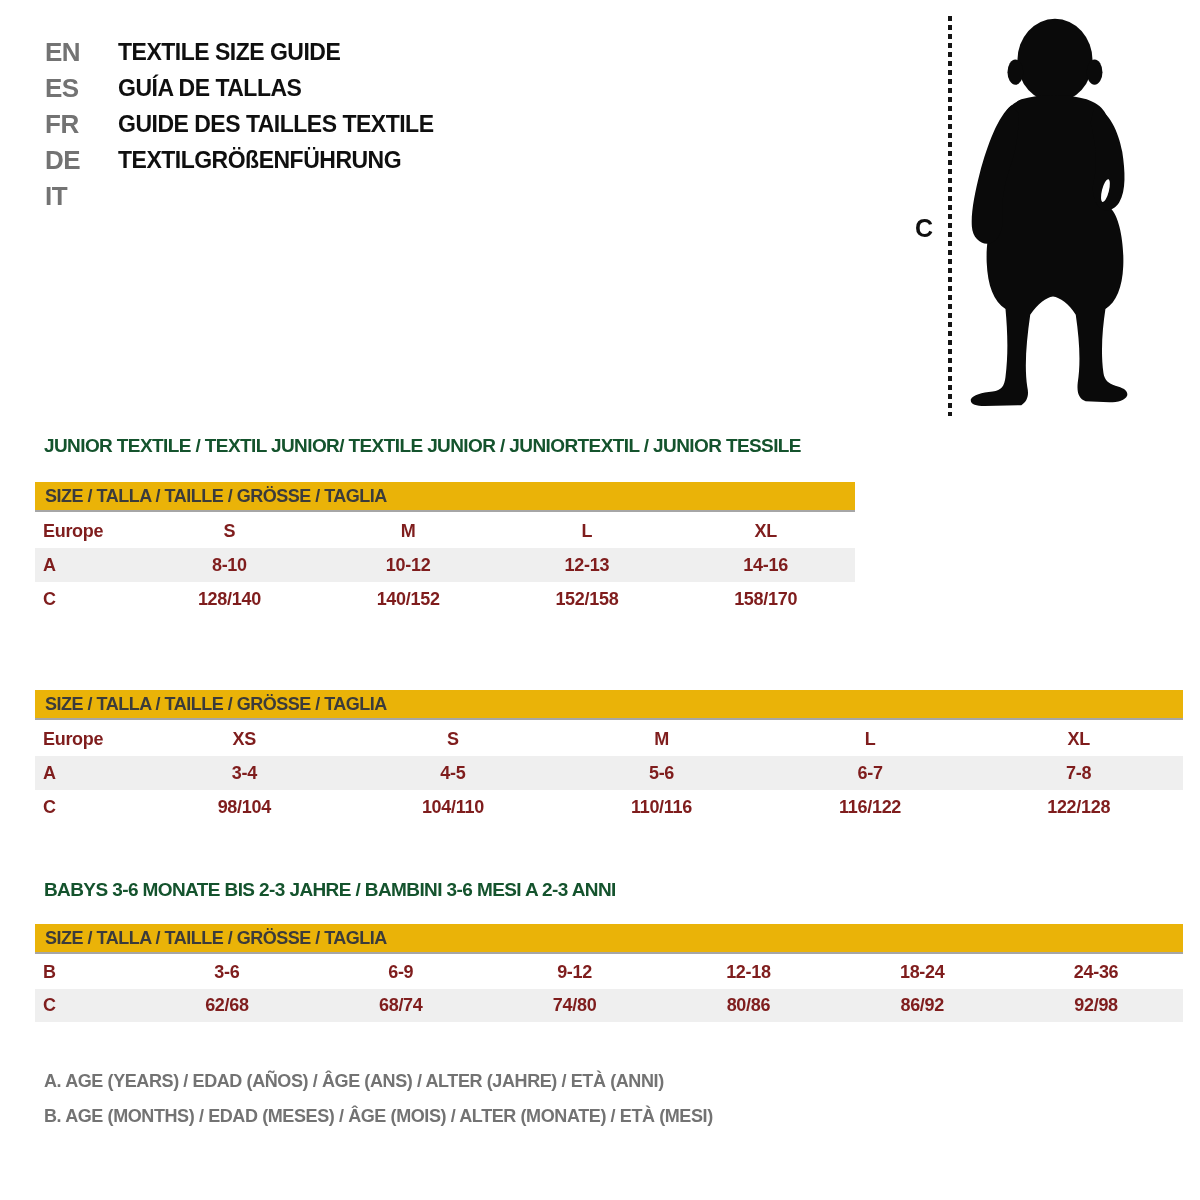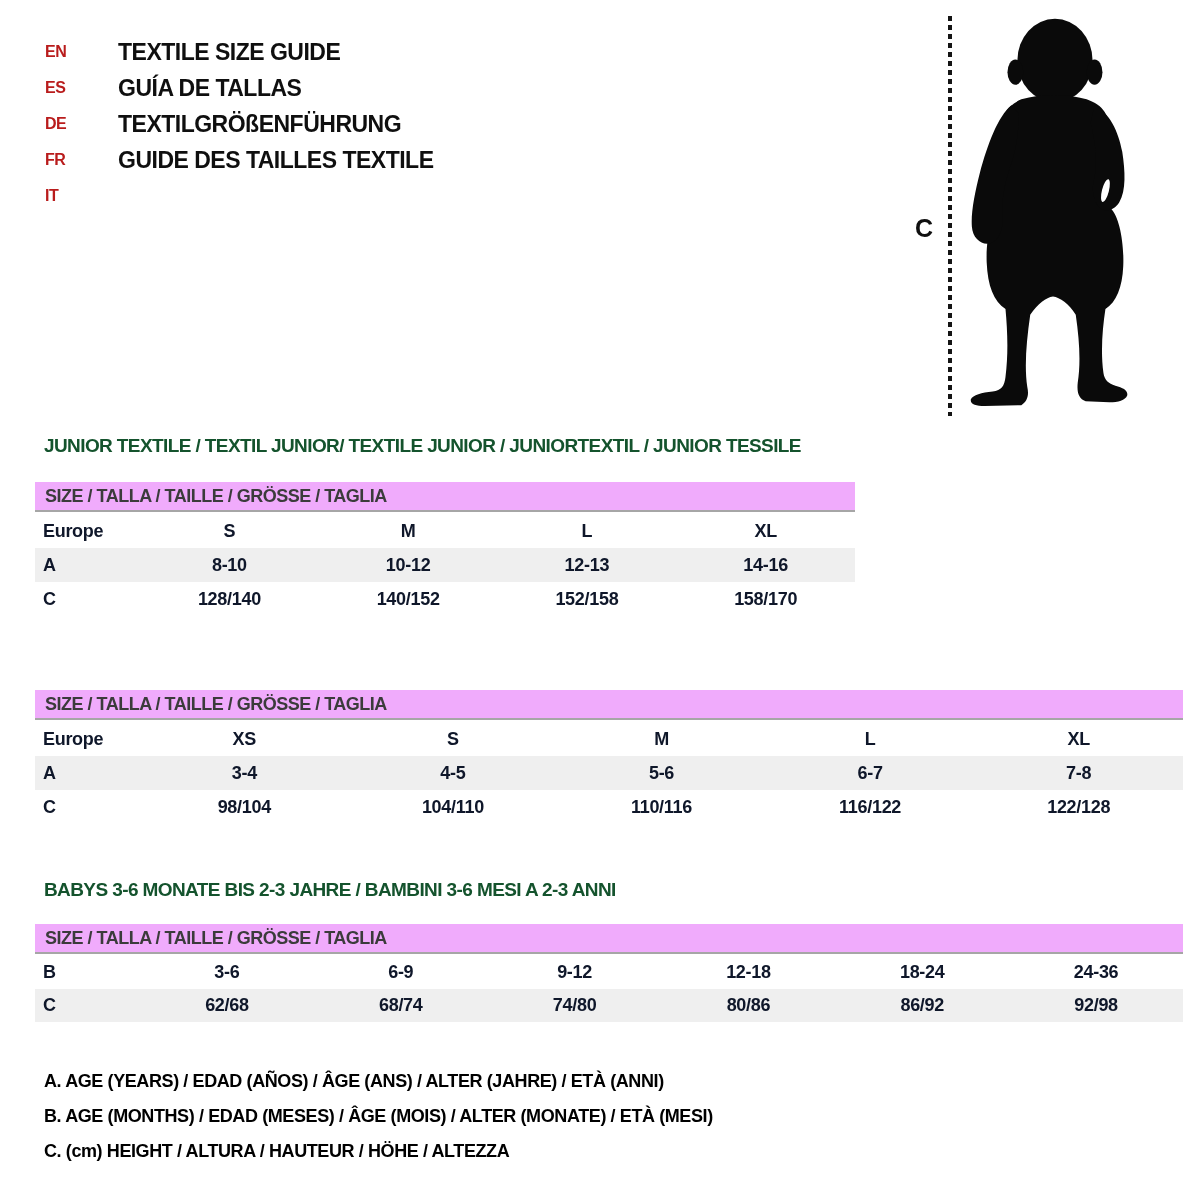--- a/index.html
+++ b/index.html
@@ -3,90 +3,90 @@
 <meta charset="utf-8">
 <style>
   html,body{margin:0;padding:0;background:#fff;}
   #canvas{
     position:relative;width:1200px;height:1200px;background:#ffffff;
     overflow:hidden;font-family:"Liberation Sans",sans-serif;color:#111;
   }
   
   .lang-block{position:absolute;left:45px;top:34px;}
   .lang-row{display:flex;height:36px;align-items:center;}
-  .lang-code{width:73px;font-weight:bold;font-size:16px;letter-spacing:-0.5px;color:#b91c1c;}
+  .lang-code{width:73px;font-weight:bold;font-size:26px;letter-spacing:-0.5px;color:#737373;}
   .lang-title{font-weight:bold;font-size:23px;letter-spacing:-0.5px;color:#0f0f0f;white-space:nowrap;}
   
   .measure-line{
     position:absolute;left:948px;top:16px;width:4px;height:400px;
     background:repeating-linear-gradient(to bottom,#141414 0 5px,transparent 5px 9px);
   }
   .measure-label{position:absolute;left:915px;top:214px;font-size:25px;font-weight:bold;color:#0f0f0f;}
   .toddler-svg{position:absolute;left:958px;top:12px;width:188px;height:398px;}
   
   .section-title{
     position:absolute;left:44px;font-size:19px;font-weight:bold;
     letter-spacing:-0.6px;color:#14532d;white-space:nowrap;
   }
   #junior-title{top:435px;}
   #children-title{top:641px;}
   #babies-title-1{top:843px;}
   #babies-title-2{top:879px;text-align:center;}
   .sub{font-size:0.62em;vertical-align:-0.22em;}
   
   .size-bar{
-    position:absolute;left:35px;height:30px;background:#f0abfc;
+    position:absolute;left:35px;height:30px;background:#eab308;
     border-bottom:2px solid #a6a6a6;display:flex;align-items:center;
     padding-left:10px;box-sizing:border-box;font-size:18px;font-weight:bold;
     letter-spacing:-0.5px;color:#3b3b3b;white-space:nowrap;
   }
   #junior-bar{top:482px;width:820px;}
   #children-bar{top:690px;width:1148px;}
   #babies-bar{top:924px;width:1148px;}
   
   .table{position:absolute;left:35px;}
   #junior-table{top:514px;width:820px;}
   #children-table{top:722px;width:1148px;}
   #babies-table{top:956px;width:1148px;}
   .trow{
     display:flex;height:34px;align-items:center;font-size:18px;font-weight:bold;
-    letter-spacing:-0.3px;color:#0f172a;
+    letter-spacing:-0.3px;color:#7f1d1d;
   }
   #babies-table .trow{height:33px;}
   .trow.alt{background:#efefef;}
   .tlabel{width:105px;padding-left:8px;box-sizing:border-box;}
   .tcell{flex:1;text-align:center;}
   
   .notes{position:absolute;left:44px;top:1064px;}
   .note-line{
     height:35px;display:flex;align-items:center;font-size:18px;font-weight:bold;
-    letter-spacing:-0.4px;color:#000000;white-space:nowrap;
+    letter-spacing:-0.4px;color:#737373;white-space:nowrap;
   }
 </style>
 </head>
 <body>
 
 <div id="canvas">
 
   <div class="lang-block">
     <div class="lang-row">
       <span class="lang-code">EN</span>
       <span class="lang-title">TEXTILE SIZE GUIDE</span>
     </div>
     <div class="lang-row">
       <span class="lang-code">ES</span>
       <span class="lang-title">GUÍA DE TALLAS</span>
     </div>
     <div class="lang-row">
+      <span class="lang-code">FR</span>
+      <span class="lang-title">GUIDE DES TAILLES TEXTILE</span>
+    </div>
+    <div class="lang-row">
       <span class="lang-code">DE</span>
       <span class="lang-title">TEXTILGRÖßENFÜHRUNG</span>
-    </div>
-    <div class="lang-row">
-      <span class="lang-code">FR</span>
-      <span class="lang-title">GUIDE DES TAILLES TEXTILE</span>
     </div>
     <div class="lang-row">
       <span class="lang-code">IT</span>
     </div>
   </div>
 
   <div class="measure-label">C</div>
   <div class="measure-line"></div>
   <svg class="toddler-svg" viewBox="0 0 190 410" preserveAspectRatio="none">
     <g fill="#0a0a0a">
@@ -215,16 +215,15 @@
       <div class="tcell">74/80</div>
       <div class="tcell">80/86</div>
       <div class="tcell">86/92</div>
       <div class="tcell">92/98</div>
     </div>
   </div>
 
   <div class="notes">
     <div class="note-line">A. AGE (YEARS) / EDAD (AÑOS) / ÂGE (ANS) / ALTER (JAHRE) / ETÀ (ANNI)</div>
     <div class="note-line">B. AGE (MONTHS) / EDAD (MESES) / ÂGE (MOIS) / ALTER (MONATE) / ETÀ (MESI)</div>
-    <div class="note-line">C. (cm) HEIGHT / ALTURA / HAUTEUR / HÖHE / ALTEZZA</div>
   </div>
 
 </div>
 
 </body></html>

